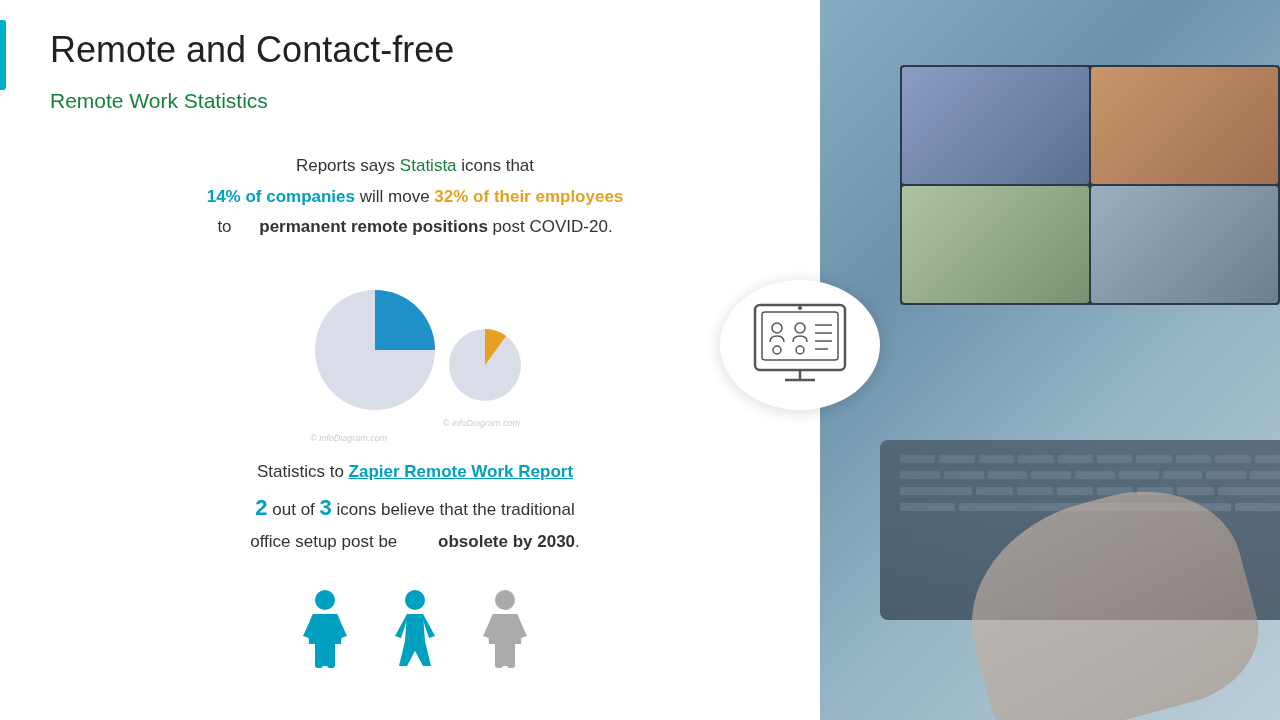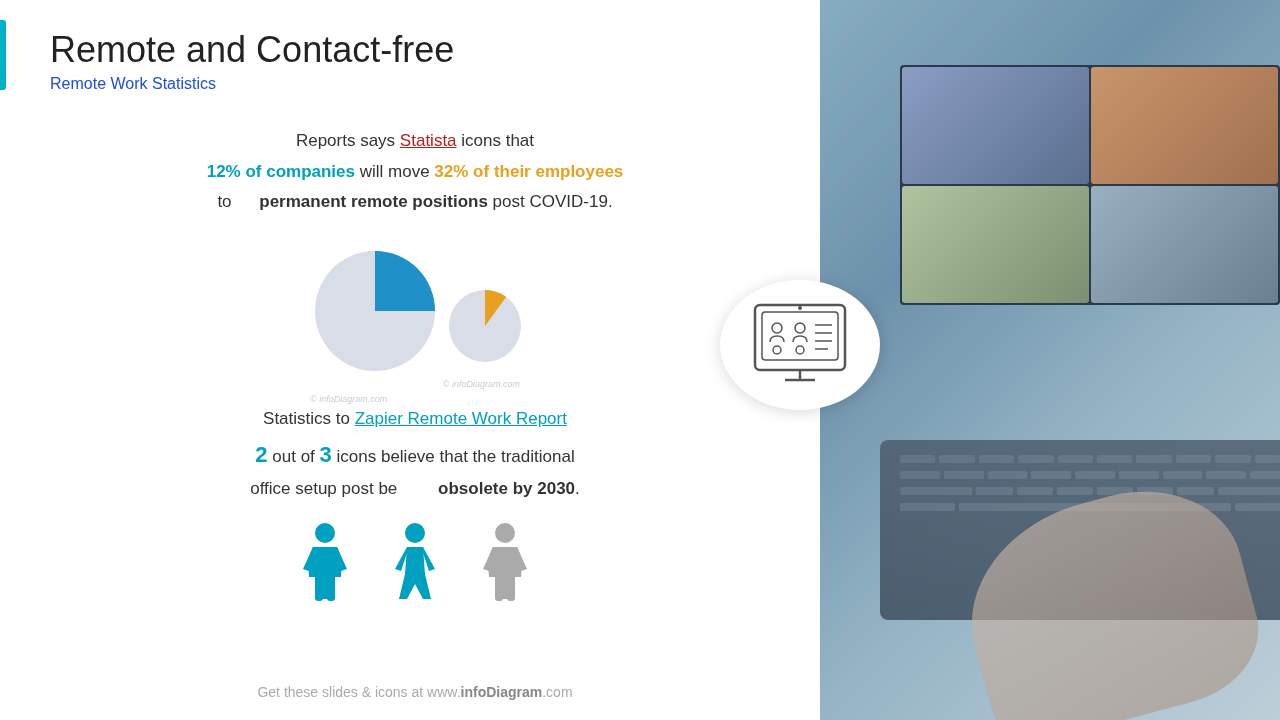--- a/index.html
+++ b/index.html
@@ -14,20 +14,21 @@
 
     
     .left-panel {
       width: 820px;
       height: 720px;
       background: #fff;
       position: relative;
       display: flex;
       flex-direction: column;
       padding: 28px 40px 20px 50px;
+      gap: 14px;
     }
 
     
     .accent-bar {
       position: absolute;
       left: 0;
       top: 20px;
       width: 6px;
       height: 70px;
       background: #00b0c8;
@@ -36,37 +37,36 @@
 
     
     .header-title {
       font-size: 36px;
       font-weight: 400;
       color: #222;
       line-height: 1.2;
       margin-bottom: 4px;
     }
     .header-subtitle {
-      font-size: 16px;
-      color: #1d4ed8;
+      font-size: 21px;
+      color: #15803d;
       font-weight: 400;
-      margin-bottom: 33px;
+      margin-bottom: 24px;
     }
 
     
     .stats-section {
       text-align: center;
       font-size: 17px;
       color: #333;
       line-height: 1.8;
       margin-bottom: 8px;
     }
     .stats-section .link {
-      color: #b91c1c;
-      text-decoration: underline;
+      color: #15803d;
     }
     .stats-section .highlight-blue {
       color: #00a0c0;
       font-weight: 600;
     }
     .stats-section .highlight-orange {
       color: #e8a020;
       font-weight: 600;
     }
     .stats-section .bold {
@@ -104,20 +104,21 @@
     .stat2-section {
       text-align: center;
       font-size: 17px;
       color: #333;
       line-height: 1.8;
       margin-bottom: 14px;
     }
     .stat2-section .link {
       color: #00a0c0;
       text-decoration: underline;
+      font-weight: bold;
     }
     .stat2-section .highlight-teal {
       color: #00a0c0;
       font-weight: 700;
       font-size: 22px;
     }
     .stat2-section .bold {
       font-weight: 700;
       margin-left: 36px;
     }
@@ -254,22 +255,22 @@
 <body>
 
 <div class="left-panel">
   <div class="accent-bar"></div>
 
   <h1 class="header-title">Remote and Contact-free</h1>
   <p class="header-subtitle">Remote Work Statistics</p>
 
   <div class="stats-section">
     <span>Reports says </span><a class="link">Statista</a><span> icons that</span><br>
-    <span class="highlight-blue">12% of companies</span><span> will move </span><span class="highlight-orange">32% of their employees</span><br>
-    <span>to </span><span class="bold">permanent remote positions</span><span> post COVID-19.</span>
+    <span class="highlight-blue">14% of companies</span><span> will move </span><span class="highlight-orange">32% of their employees</span><br>
+    <span>to </span><span class="bold">permanent remote positions</span><span> post COVID-20.</span>
   </div>
 
   <div class="charts-container">
 
     <div class="pie-large">
       <svg class="pie" width="150" height="150" viewBox="0 0 150 150">
 
         <circle cx="75" cy="75" r="60" fill="#d8dde8"></circle>
 
         <path d="M75,75 L75,15 A60,60 0 0,1 135,75 Z" fill="#2090c8"></path>
@@ -332,23 +333,20 @@
 
         <path d="M18,28 Q12,38 14,58 L20,58 L20,80 L40,80 L40,58 L46,58 Q48,38 42,28 Z" fill="#aaa"></path>
         <path d="M18,28 L8,50 L14,52 L20,34" fill="#aaa"></path>
         <path d="M42,28 L52,50 L46,52 L40,34" fill="#aaa"></path>
         <rect x="20" y="60" width="8" height="22" rx="3" fill="#aaa"></rect>
         <rect x="32" y="60" width="8" height="22" rx="3" fill="#aaa"></rect>
       </svg>
     </div>
   </div>
 
-  <div class="footer">
-    <span>Get these slides &amp; icons at www.</span><span class="bold">infoDiagram</span><span>.com</span>
-  </div>
 </div>
 
 <div class="speech-bubble">
   <svg width="100" height="90" viewBox="0 0 100 90">
 
     <rect x="5" y="5" width="90" height="65" rx="5" ry="5" fill="none" stroke="#555" stroke-width="2.5"></rect>
 
     <rect x="12" y="12" width="76" height="48" rx="3" ry="3" fill="none" stroke="#555" stroke-width="1.5"></rect>
 
     <circle cx="50" cy="8" r="2" fill="#555"></circle>

